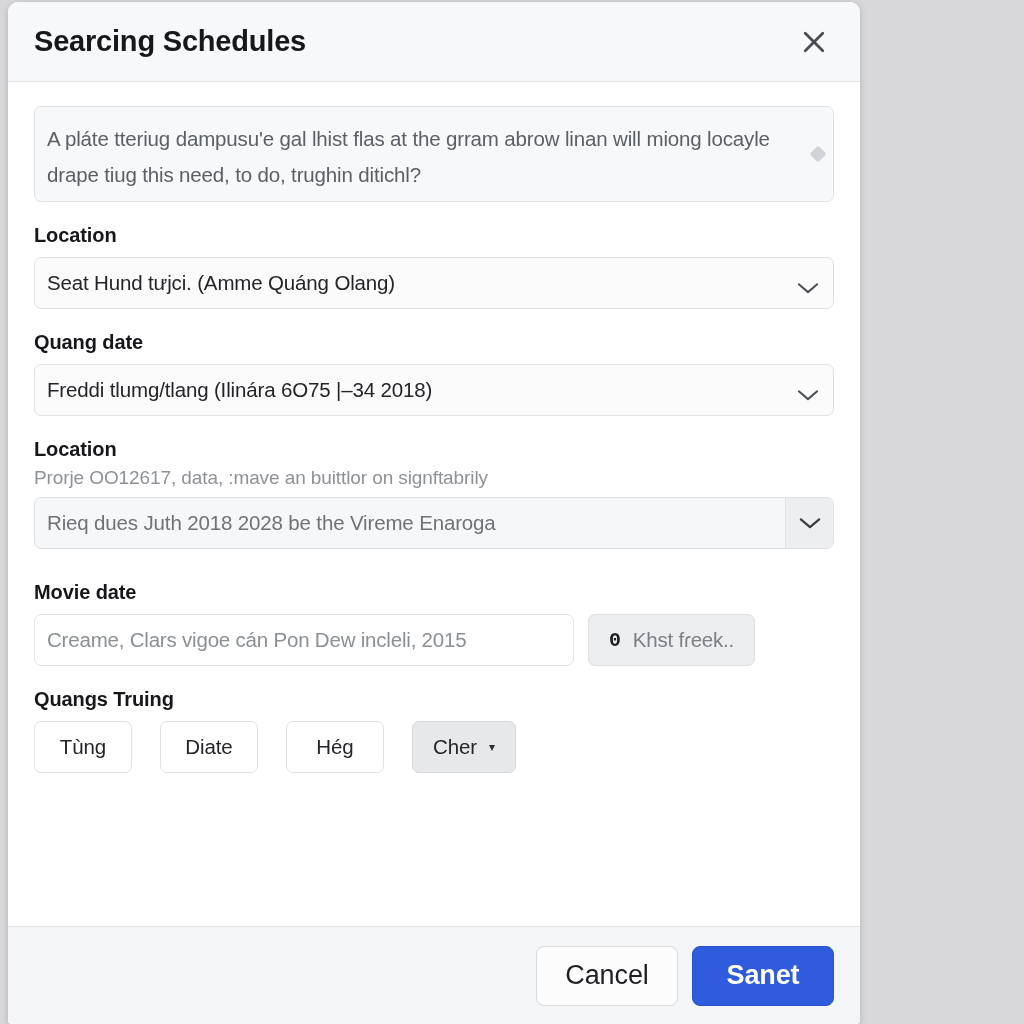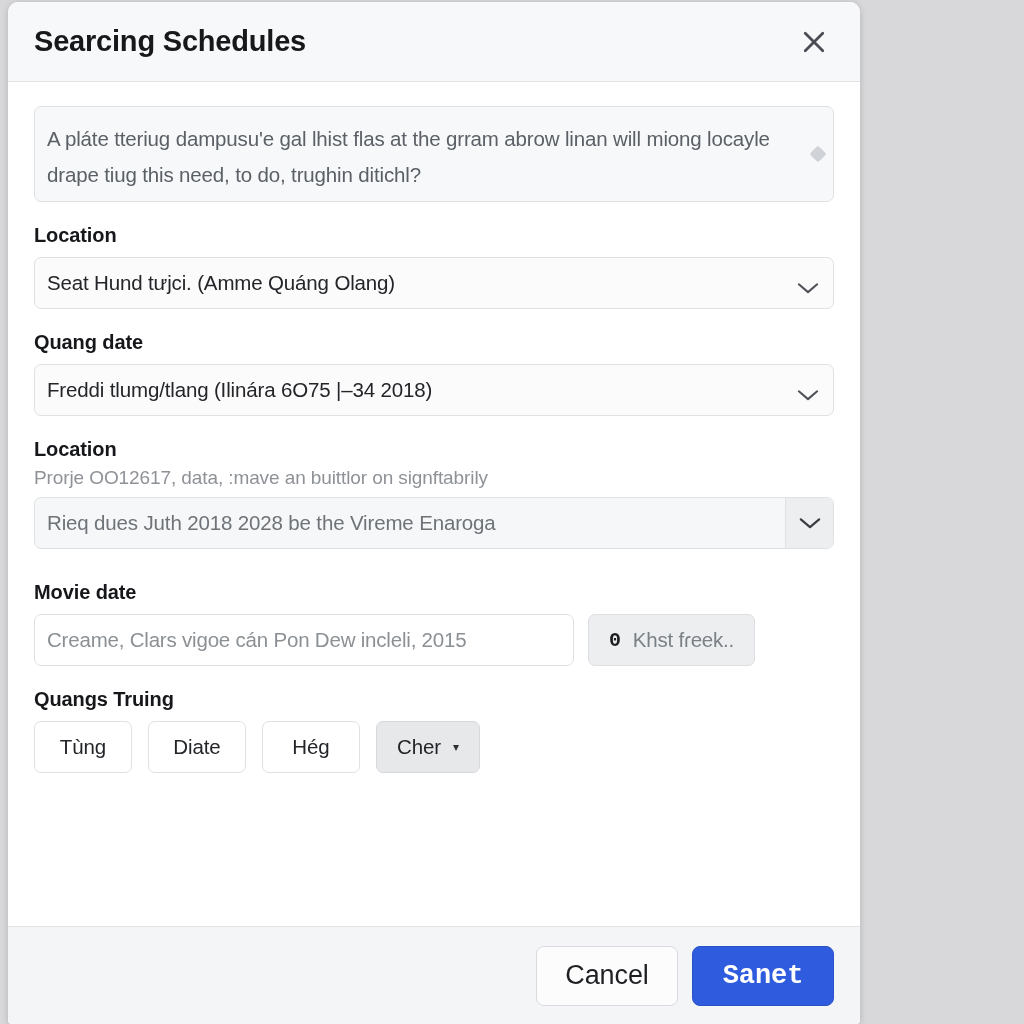--- a/index.html
+++ b/index.html
@@ -159,21 +159,21 @@
     cursor: pointer;
     white-space: nowrap;
   }
   .ghost-btn .lead-glyph {
     font-size: 20px;
     font-weight: bold;
     color: #1c1e21;
     font-family: "Liberation Mono", monospace;
   }
   
-  .chip-row { display: flex; align-items: center; gap: 16px; }
+  .chip-row { display: flex; align-items: center; gap: 28px; }
   .chip {
     height: 52px;
     min-width: 98px;
     background: #ffffff;
     border: 1px solid #dfe1e3;
     border-radius: 7px;
     display: flex; align-items: center; justify-content: center;
     padding: 0 20px;
     font-size: 20.5px;
     color: #232528;
@@ -216,21 +216,20 @@
   .footer-btn.secondary {
     background: #fcfcfd;
     border: 1px solid #d9dbde;
     color: #1d1f22;
   }
   .footer-btn.primary {
     background: #2f5bde;
     border: 1px solid #2a51c6;
     color: #ffffff;
     font-weight: bold;
-    font-family: Liberation Mono, monospace;
   }
 </style>
 </head>
 <body>
 
 <div id="dialog">
 
   <div id="header">
     <div id="dialog-title">Searcing Schedules</div>
     <div id="close-btn">

